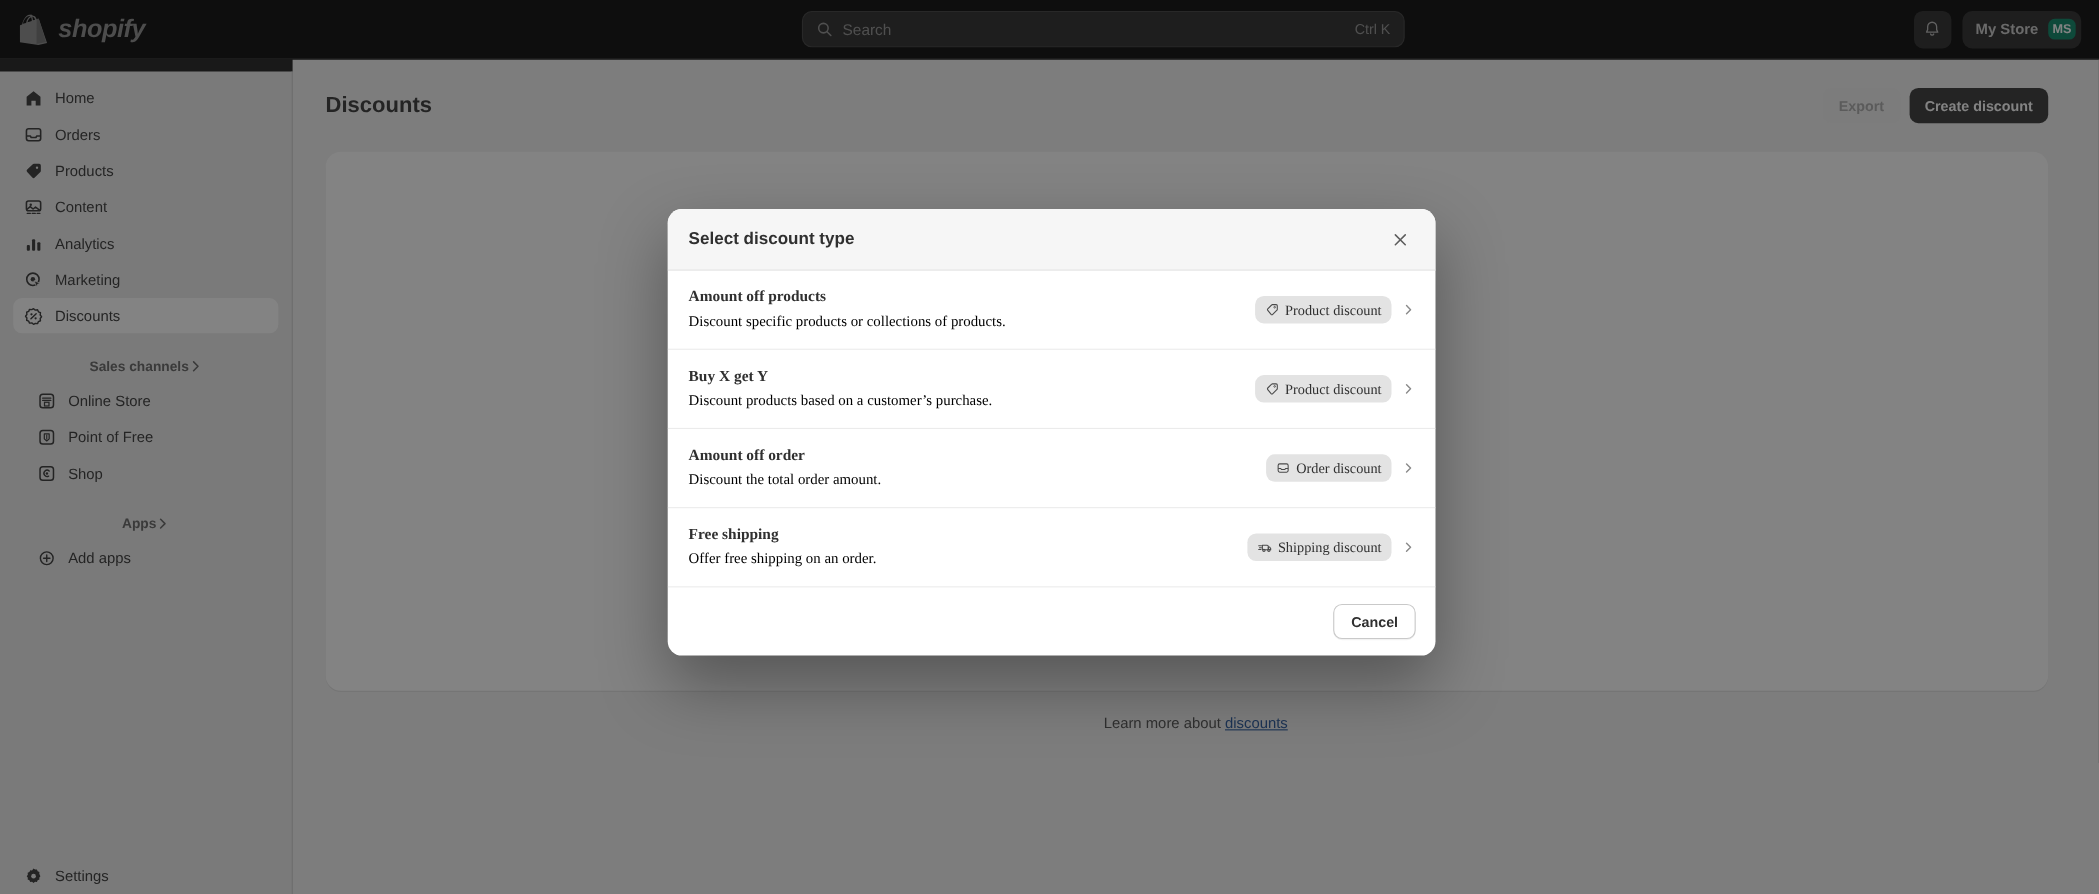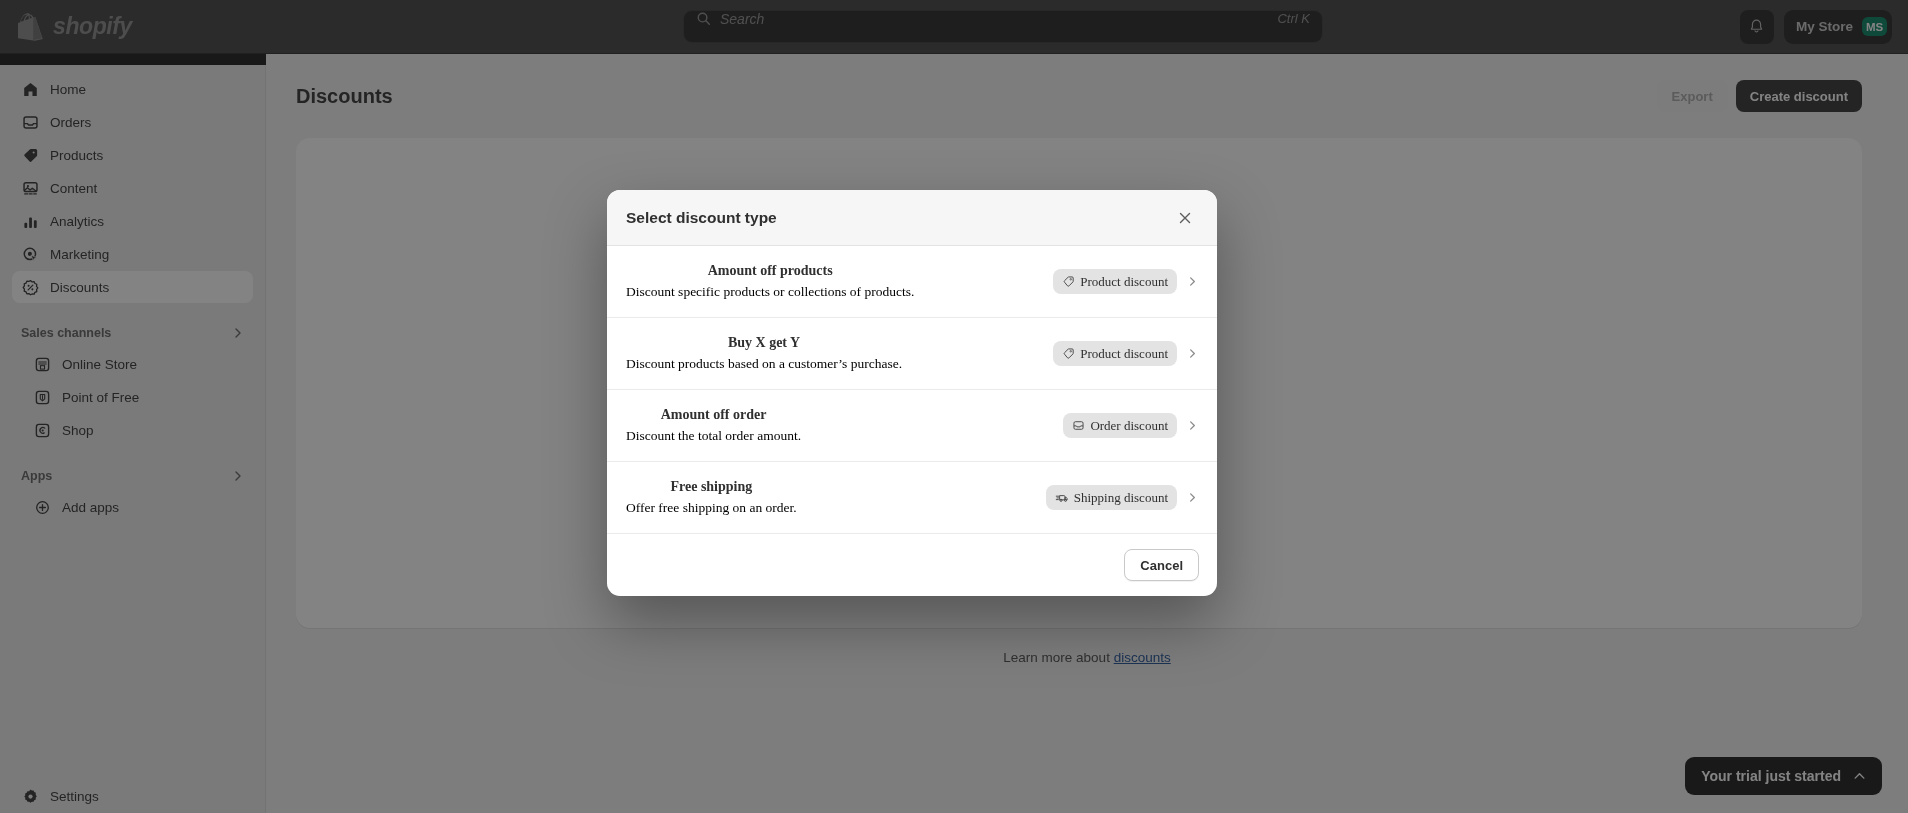--- a/index.html
+++ b/index.html
@@ -6,30 +6,30 @@
   html, body {
     width: 1908px; height: 813px;
     font-family: "Liberation Sans", sans-serif;
     background: #1a1a1a; overflow: hidden;
   }
   #app { position: relative; width: 1908px; height: 813px; }
 
   
   .topbar {
     position: absolute; top: 0; left: 0; width: 1908px; height: 54px;
-    background: #404040; display: flex; align-items: center;
+    background: #000000; display: flex; align-items: center;
     border-bottom: 1px solid #2b2b2b; z-index: 5;
   }
   .brand { display: flex; align-items: center; gap: 9px; padding-left: 18px; width: 266px; }
   .brand-mark { width: 26px; height: 28px; }
   .brand-word { font-size: 23px; font-style: italic; font-weight: bold; color: #8a8a8a; letter-spacing: -0.4px; }
   .searchwrap { flex: 1; display: flex; justify-content: center; }
   .searchbox {
-    width: 640px; height: 33px; background: #242424; border: 1px solid #3a3a3a;
-    border-radius: 9px; display: flex; align-items: flex-start; padding: 0 12px; gap: 9px; font-style: italic;
+    width: 548px; height: 33px; background: #242424; border: 1px solid #3a3a3a;
+    border-radius: 9px; display: flex; align-items: center; padding: 0 12px; gap: 9px;
   }
   .searchbox .s-ph { flex: 1; font-size: 14px; color: #8f8f8f; }
   .searchbox .s-kbd { font-size: 13px; color: #8f8f8f; }
   .topright { display: flex; align-items: center; gap: 10px; padding-right: 16px; }
   .bell-btn {
     width: 34px; height: 34px; border-radius: 8px; background: #242424;
     display: flex; align-items: center; justify-content: center;
   }
   .store-chip {
     height: 34px; background: #242424; border-radius: 9px; display: flex;
@@ -49,21 +49,21 @@
     display: flex; flex-direction: column; padding: 8px 12px 0 12px;
   }
   .nav-item {
     display: flex; align-items: center; gap: 11px; height: 32px;
     padding: 0 9px; border-radius: 8px; margin-bottom: 1px;
   }
   .nav-item.active { background: #ffffff; }
   .nav-label { font-size: 13.5px; color: #303030; font-weight: 500; }
   .nav-ico { width: 18px; height: 18px; display: flex; align-items: center; justify-content: center; }
   .sec-head {
-    display: flex; align-items: center; justify-content: space-between;
+    display: flex; align-items: center; justify-content: center;
     padding: 0 9px; height: 30px; margin-top: 14px;
   }
   .sec-title { font-size: 12.5px; font-weight: bold; color: #616161; }
   .sub-item { padding-left: 21px; }
   .spacer { flex: 1; }
   .settings-row { margin-bottom: 12px; }
 
   
   .main { position: absolute; top: 54px; left: 266px; width: 1642px; height: 759px; background: #f1f1f1; }
   .page-head {
@@ -97,23 +97,23 @@
     background: #1a1a1a; border-radius: 9px; display: flex; align-items: center;
     gap: 12px; padding: 0 16px; z-index: 8;
   }
   .trial-label { font-size: 14px; color: #ffffff; font-weight: 600; }
 
   
   .backdrop {
     position: absolute; inset: 0; background: rgba(26,26,26,0.54); z-index: 20;
   }
   .modal {
-    position: absolute; left: 607px; top: 190px; width: 610px;
+    position: absolute; left: 607px; top: 190px; width: 698px;
     background: #ffffff; border-radius: 13px; z-index: 30;
-    box-shadow: 0 26px 60px rgba(0,0,0,0.35); overflow: hidden; text-align: center;
+    box-shadow: 0 26px 60px rgba(0,0,0,0.35); overflow: hidden;
   }
   .modal-head {
     height: 56px; background: #f6f6f6; border-bottom: 1px solid #e3e3e3;
     display: flex; align-items: center; justify-content: space-between;
     padding: 0 18px 0 19px;
   }
   .modal-title { font-size: 15.5px; font-weight: bold; color: #303030; }
   .close-x {
     width: 28px; height: 28px; border-radius: 7px; display: flex;
     align-items: center; justify-content: center; color: #5c5c5c; font-size: 17px;
@@ -347,28 +347,20 @@
       </div>
     </div>
 
     <div class="content-card"></div>
 
     <div class="learn">
       <span>Learn more about </span><a href="#">discounts</a>
     </div>
   </div>
 
-  <div class="trial">
-    <span class="trial-label">Your trial just started</span>
-    <span>
-      <svg width="13" height="13" viewBox="0 0 12 12">
-          <path d="M2 7.5l4-4 4 4" fill="none" stroke="#ffffff" stroke-width="1.3" stroke-linecap="round" stroke-linejoin="round"></path>
-        </svg>
-    </span>
-  </div>
 
   <div class="backdrop"></div>
 
   <div class="modal">
     <div class="modal-head">
       <span class="modal-title">Select discount type</span>
       <span class="close-x">
         <svg width="14" height="14" viewBox="0 0 14 14">
             <path d="M2.5 2.5l9 9M11.5 2.5l-9 9" stroke="#5c5c5c" stroke-width="1.4" stroke-linecap="round"></path>
           </svg>

